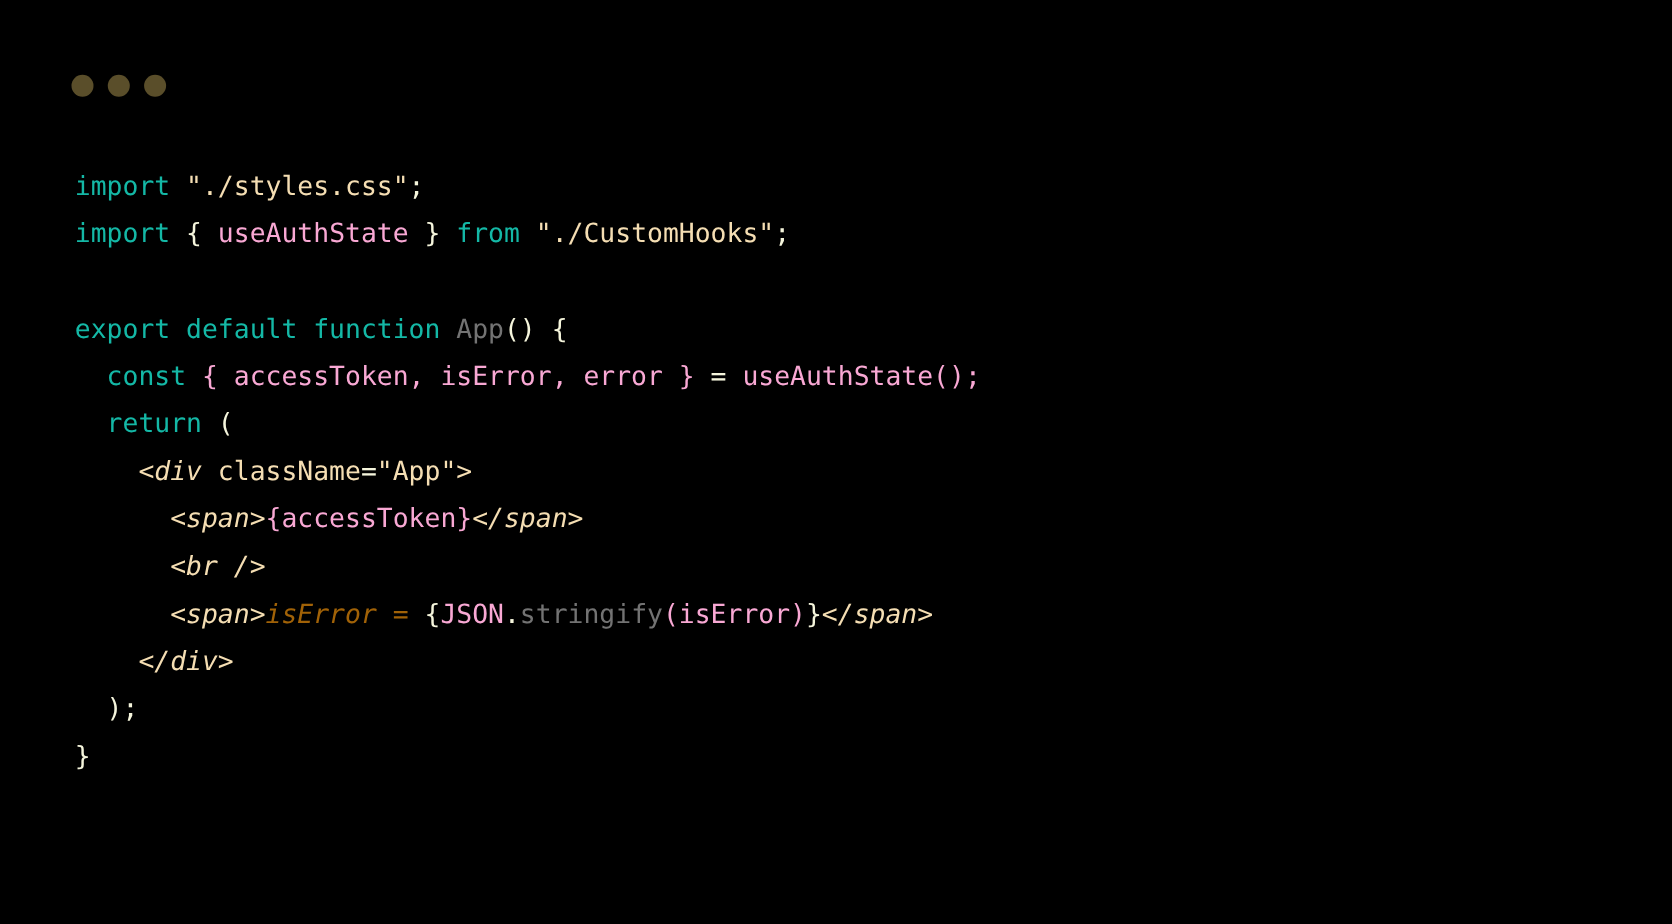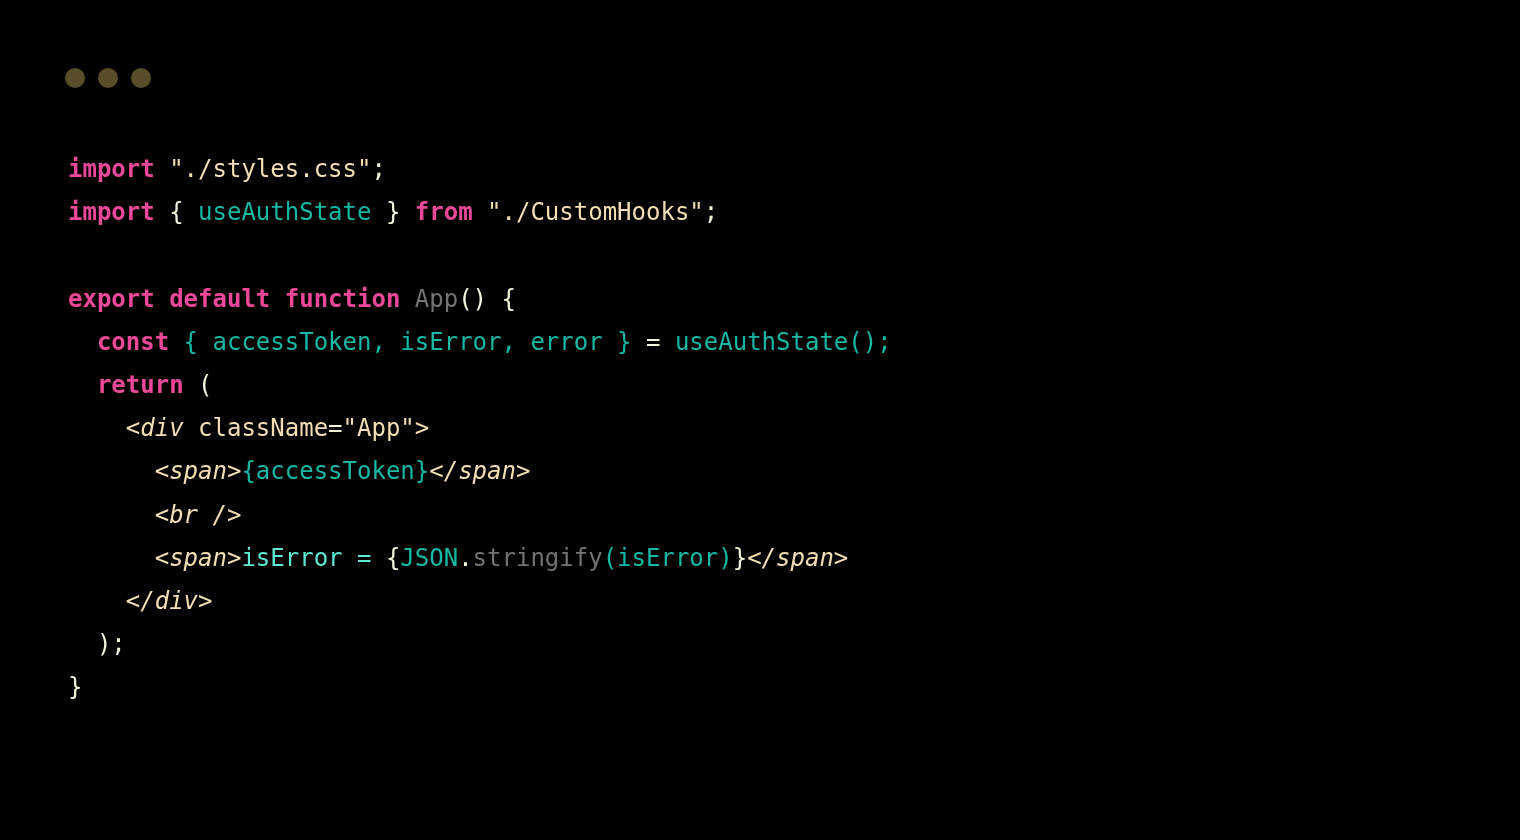--- a/index.html
+++ b/index.html
@@ -34,45 +34,45 @@
     }
 
     .code-area {
       padding: 60px 0 0 68px;
       font-size: 24px;
       line-height: 1.8;
       white-space: pre;
     }
 
     .tok-keyword {
-      color: #ec4899;
-      font-weight: bold;
+      color: #14b8a6;
     }
     .tok-identifier {
-      color: #14b8a6;
+      color: #f9a8d4;
     }
     .tok-func {
       color: #737373;
     }
     .tok-punct {
       color: #f5f5dc;
     }
     .tok-string {
       color: #f5deb3;
     }
     .tok-tag {
       color: #f5deb3;
       font-style: italic;
     }
     .tok-attr {
       color: #f5deb3;
       text-align: center;
     }
     .tok-plain {
-      color: #5eead4;
+      color: #a16207;
+      font-style: italic;
     }
     .tok-brace {
       color: #f5f5dc;
     }
     .line {
       display: block;
     }
   </style>
 </head>
 <body>

